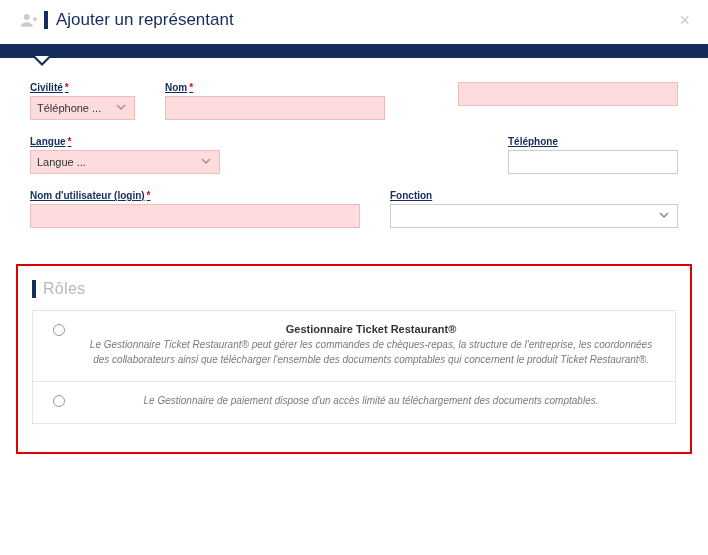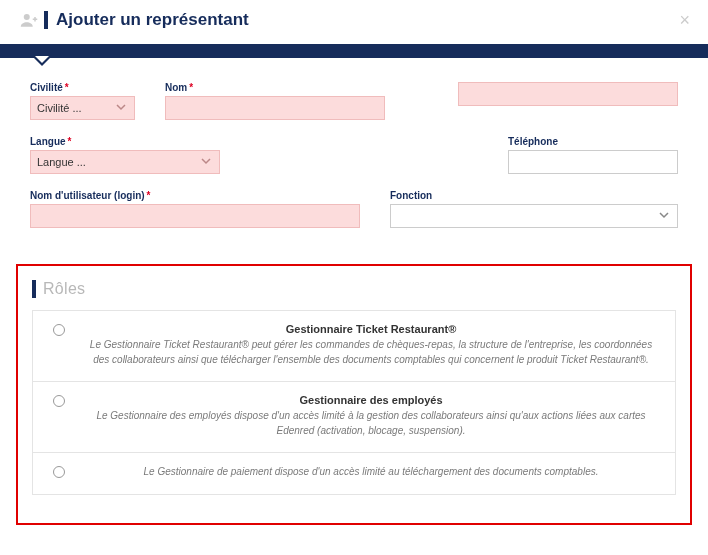--- a/index.html
+++ b/index.html
@@ -21,21 +21,21 @@
     color: #ccc;
     display: flex; align-items: center;
   }
   .header-bar {
     width: 4px; height: 18px;
     background: #162c5b;
     margin: 0 8px 0 6px;
   }
   .modal-title {
     font-size: 17px;
-    font-weight: 700;
+    font-weight: 400;
     color: #162c5b;
   }
   .close-icon {
     position: absolute;
     right: 18px;
     top: 10px;
     color: #ccc;
     font-size: 18px;
     cursor: pointer;
   }
@@ -64,20 +64,21 @@
     border-top: 7px solid #fff;
   }
   .form-area { padding: 24px 30px 10px 30px; }
   .row { display: flex; gap: 30px; margin-bottom: 16px; }
   .field { display: flex; flex-direction: column; }
   .label {
     font-size: 10px;
     font-weight: bold;
     color: #162c5b;
     margin-bottom: 3px;
+    text-decoration: underline;
   }
   .req { color: #d02; margin-left: 2px; }
   .control {
     height: 24px;
     border: 1px solid #ccc;
     background: #fff;
     padding: 0 6px;
     font-size: 11px;
     color: #333;
     display: flex;
@@ -169,21 +170,21 @@
   </div>
 
   <div class="navy-band"></div>
 
   <div class="form-area">
 
     <div class="row">
       <div class="field" style="width:105px">
         <div class="label"><span>Civilité</span><span class="req">*</span></div>
         <div class="select-wrap control pink">
-          <span>Civilité ...</span>
+          <span>Téléphone ...</span>
           <span class="chev"><svg width="10" height="10" viewBox="0 0 10 10">
                 <path d="M1 3l4 4 4-4" stroke="#b88" stroke-width="1.5" fill="none"></path>
               </svg></span>
         </div>
       </div>
       <div class="field" style="width:220px">
         <div class="label"><span>Nom</span><span class="req">*</span></div>
         <input class="control pink" style="">
       </div>
       <div class="field" style="width:220px;margin-left:auto">
@@ -234,27 +235,20 @@
       <div class="role-item">
         <div class="radio"></div>
         <div class="role-text">
           <div class="role-title">Gestionnaire Ticket Restaurant®</div>
           <div class="role-desc">Le Gestionnaire Ticket Restaurant® peut gérer les commandes de chèques-repas, la structure de l'entreprise, les coordonnées des collaborateurs ainsi que télécharger l'ensemble des documents comptables qui concernent le produit Ticket Restaurant®.</div>
         </div>
       </div>
       <div class="role-item">
         <div class="radio"></div>
         <div class="role-text">
-          <div class="role-title">Gestionnaire des employés</div>
-          <div class="role-desc">Le Gestionnaire des employés dispose d'un accès limité à la gestion des collaborateurs ainsi qu'aux actions liées aux cartes Edenred (activation, blocage, suspension).</div>
-        </div>
-      </div>
-      <div class="role-item">
-        <div class="radio"></div>
-        <div class="role-text">
           <div class="role-desc">Le Gestionnaire de paiement dispose d'un accès limité au téléchargement des documents comptables.</div>
         </div>
       </div>
     </div>
   </div>
 
   <div class="footer">
     
     
   </div>

